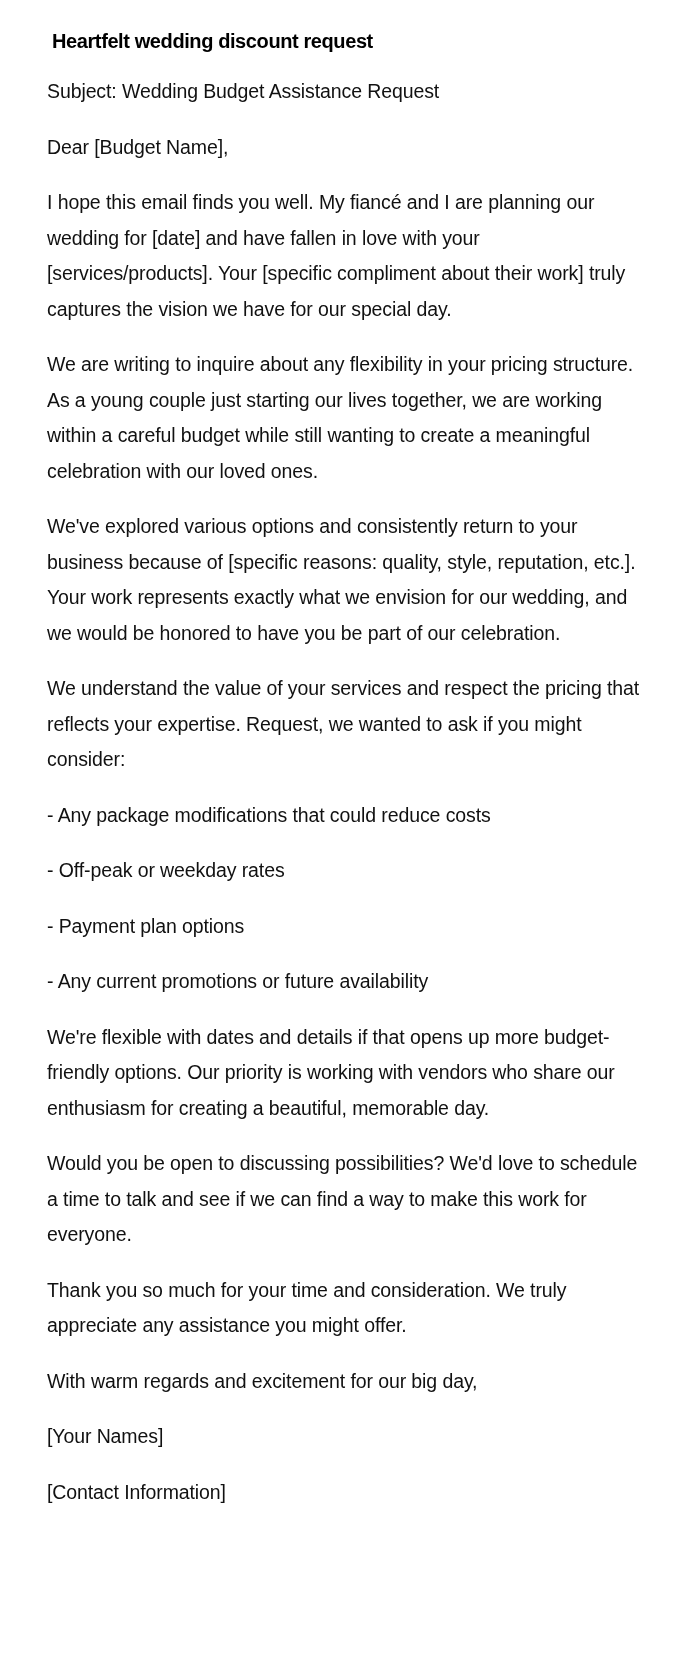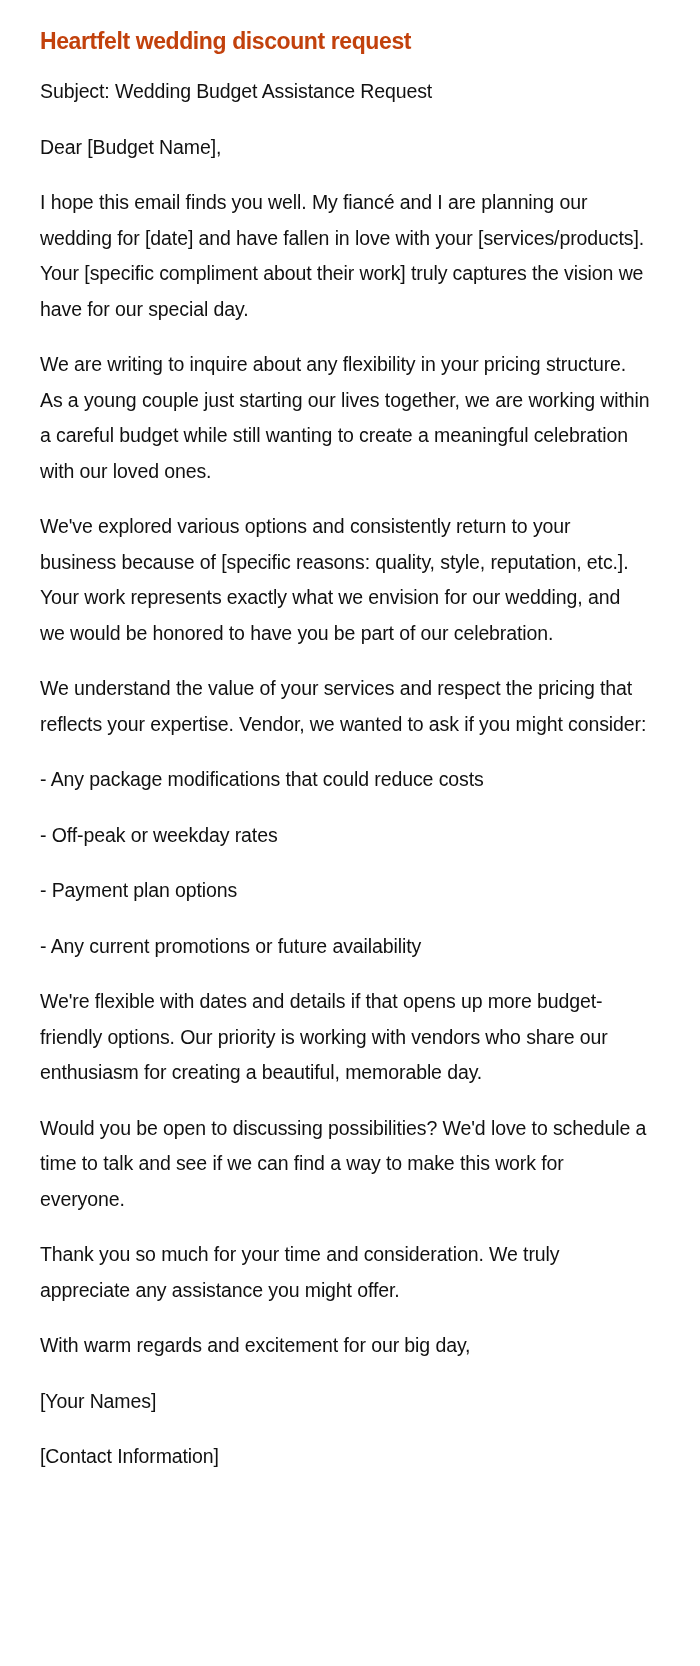--- a/index.html
+++ b/index.html
@@ -8,45 +8,45 @@
     height: 1666px;
     overflow: hidden;
     font-family: "Liberation Sans", sans-serif;
     color: #111111;
   }
   .page {
     padding: 22px 40px 0 40px;
     width: 610px;
   }
   .title {
-    font-size: 23px;
+    font-size: 20px;
     font-weight: bold;
     letter-spacing: -0.4px;
-    margin: 0 0 14px 0;
+    margin: 0 0 14px 12px;
     line-height: 38px;
-    color: #c2410c;
+    color: #000000;
   }
   .para {
     font-size: 19.5px;
     line-height: 35.5px;
-    margin: 0 0 20px 0;
+    margin: 0 0 20px 7px;
     letter-spacing: -0.1px;
   }
 </style>
 </head>
 <body>
 
 <div class="page">
   <h1 class="title">Heartfelt wedding discount request</h1>
   <p class="para">Subject: Wedding Budget Assistance Request</p>
   <p class="para">Dear [Budget Name],</p>
   <p class="para">I hope this email finds you well. My fiancé and I are planning our wedding for [date] and have fallen in love with your [services/products]. Your [specific compliment about their work] truly captures the vision we have for our special day.</p>
   <p class="para">We are writing to inquire about any flexibility in your pricing structure. As a young couple just starting our lives together, we are working within a careful budget while still wanting to create a meaningful celebration with our loved ones.</p>
   <p class="para">We've explored various options and consistently return to your business because of [specific reasons: quality, style, reputation, etc.]. Your work represents exactly what we envision for our wedding, and we would be honored to have you be part of our celebration.</p>
-  <p class="para">We understand the value of your services and respect the pricing that reflects your expertise. Vendor, we wanted to ask if you might consider:</p>
+  <p class="para">We understand the value of your services and respect the pricing that reflects your expertise. Request, we wanted to ask if you might consider:</p>
   <p class="para">- Any package modifications that could reduce costs</p>
   <p class="para">- Off-peak or weekday rates</p>
   <p class="para">- Payment plan options</p>
   <p class="para">- Any current promotions or future availability</p>
   <p class="para">We're flexible with dates and details if that opens up more budget-friendly options. Our priority is working with vendors who share our enthusiasm for creating a beautiful, memorable day.</p>
   <p class="para">Would you be open to discussing possibilities? We'd love to schedule a time to talk and see if we can find a way to make this work for everyone.</p>
   <p class="para">Thank you so much for your time and consideration. We truly appreciate any assistance you might offer.</p>
   <p class="para">With warm regards and excitement for our big day,</p>
   <p class="para">[Your Names]</p>
   <p class="para">[Contact Information]</p>

